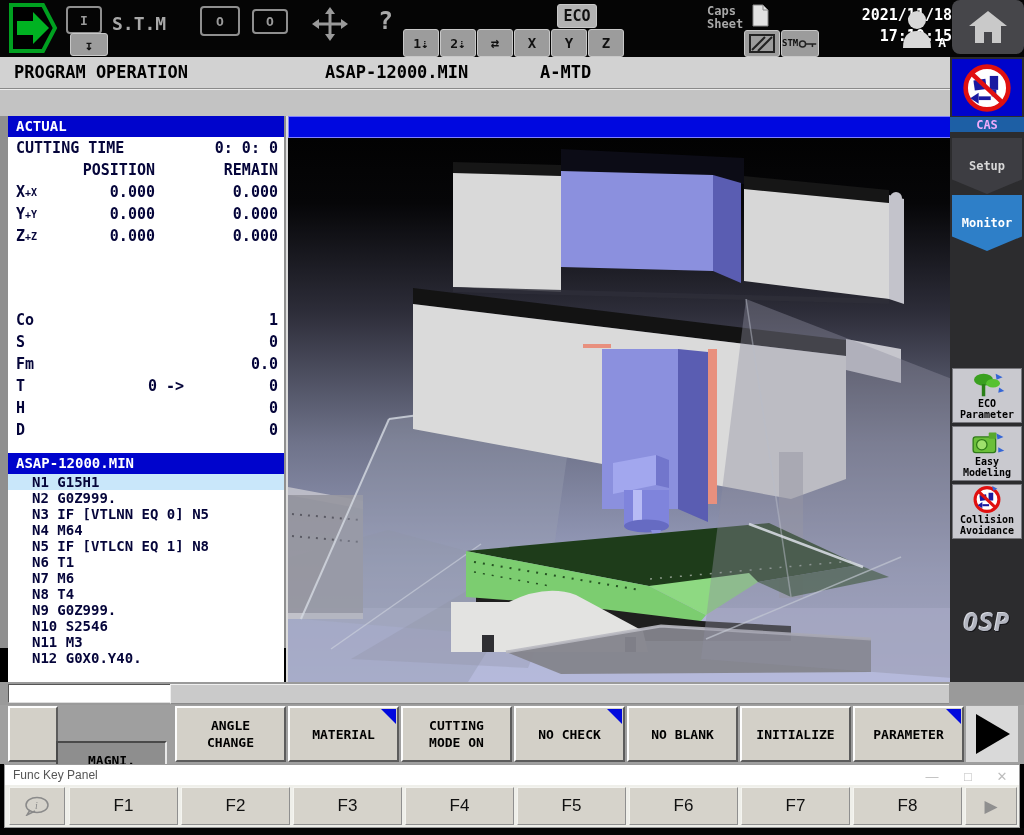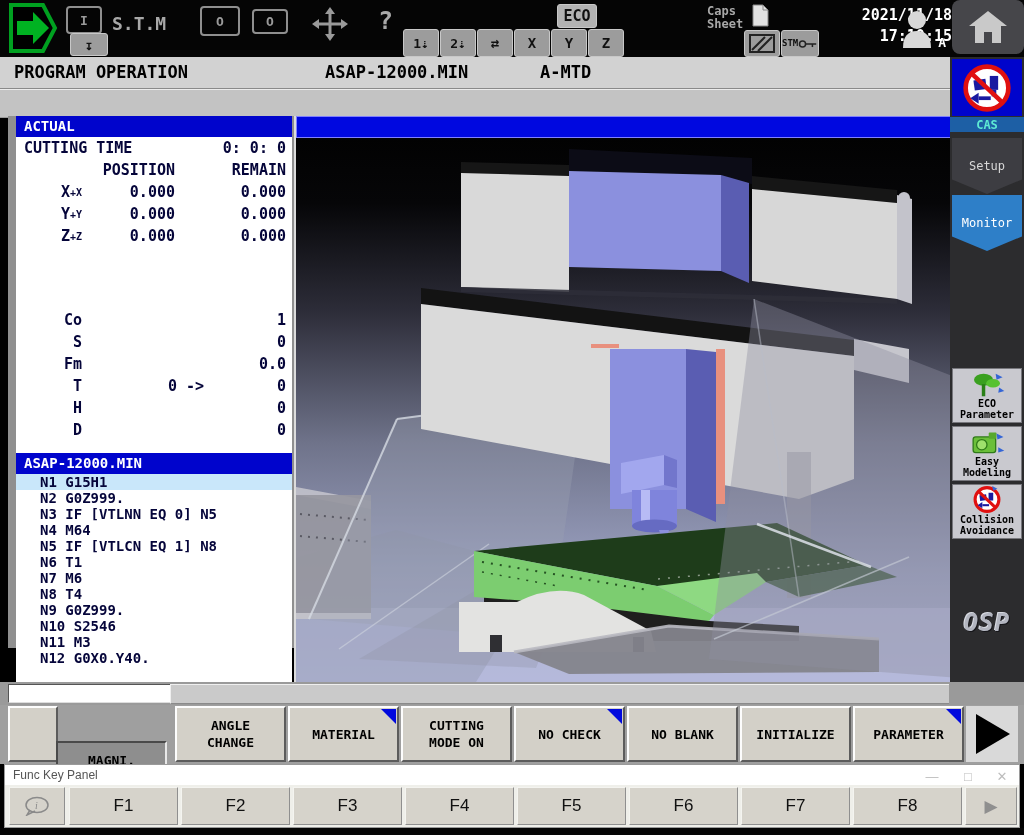--- a/index.html
+++ b/index.html
@@ -15,42 +15,42 @@
            display:flex;align-items:center;justify-content:center;background:transparent;}
   #datetime{color:#fff;font-size:15px;font-weight:bold;text-align:right;line-height:21px;}
   #homebtn{background:#46464a;border-radius:8px;display:flex;align-items:center;justify-content:center;}
   
   #header{position:absolute;left:0;top:57px;width:950px;height:31px;background:#d2d2d2;
           border-bottom:1px solid #8a8a8a;color:#000;font-size:17px;font-weight:bold;}
   #header span{position:absolute;top:5px;}
   #subheader{position:absolute;left:0;top:89px;width:950px;height:27px;background:#c3c3c3;
              border-top:1px solid #ececec;border-bottom:1px solid #9a9a9a;}
   
-  #main{position:absolute;left:8px;top:116px;width:950px;height:532px;background:#8f8f8f;}
+  #main{position:absolute;left:0;top:116px;width:950px;height:532px;background:#8f8f8f;}
   #leftpanel{position:absolute;left:8px;top:0;width:276px;height:566px;background:#fff;
              color:#05053a;font-weight:bold;}
   .bluebar{background:#0004cc;color:#fff;font-size:14px;height:21px;line-height:21px;padding-left:8px;}
   .row{display:flex;height:22px;line-height:22px;font-size:15px;}
-  .c1{width:46px;padding-left:20px;text-align:right;}
+  .c1{width:46px;padding-left:8px;}
   .c2{width:93px;text-align:right;}
   .c3{flex:1;text-align:right;padding-right:6px;}
   .cmid{width:122px;text-align:right;}
   .axsub{font-size:10px;vertical-align:1px;}
   .pline{height:16px;line-height:16px;font-size:14px;padding-left:24px;white-space:pre;}
   .pline.hl{background:#c9e7fa;}
   #viewport{position:absolute;left:286px;top:0;width:664px;height:566px;border-left:2px solid #dcdcdc;}
   #vptitle{height:22px;background:#0008e0;border:1px solid #8080ff;box-sizing:border-box;}
   
   #sidebar{position:absolute;left:950px;top:57px;width:74px;height:625px;background:#2c2c2e;}
   .sb-ico-btn{position:absolute;left:2px;width:70px;background:#c9c9cf;border:1px solid #77777c;
               box-sizing:border-box;display:flex;flex-direction:column;align-items:center;
               justify-content:flex-end;color:#000;font-size:10px;line-height:11px;
               font-weight:bold;text-align:center;padding-bottom:2px;}
   .tab{position:absolute;left:2px;width:70px;height:56px;color:#d8d8d8;font-size:12px;
-       font-weight:normal;display:flex;align-items:center;justify-content:center;
+       font-weight:bold;display:flex;align-items:center;justify-content:center;
        clip-path:polygon(0 0,100% 0,100% 74%,50% 100%,0 74%);}
   #osplogo{position:absolute;left:0;width:74px;text-align:center;font-style:italic;
            font-weight:900;font-size:24px;color:#b2b5bf;letter-spacing:1px;
            text-shadow:1px 1px 0 #16161a, -1px -1px 0 #d8dbe2;}
   
   #inputrow{position:absolute;left:0;top:682px;width:1024px;height:23px;background:#9a9a9a;}
   #inputbox{position:absolute;left:8px;top:2px;width:156px;height:17px;background:#fff;
             border:1px solid #555;border-right-color:#ddd;border-bottom-color:#ddd;
             font-family:"DejaVu Sans Mono",monospace;font-size:13px;padding:0 3px;}
   #graybar{position:absolute;left:170px;top:2px;width:778px;height:18px;background:#cacaca;
@@ -331,21 +331,21 @@
       <svg width="52" height="52" viewBox="0 0 56 56">
         <circle cx="28" cy="28" r="23" fill="#fff" stroke="#e01010" stroke-width="5"></circle>
         <rect x="14" y="19" width="13" height="11" fill="#1a1aa0" transform="rotate(-8 20 24)"></rect>
         <rect x="31" y="15" width="9" height="15" fill="#1a1aa0"></rect>
         <rect x="33" y="30" width="5" height="7" fill="#1a1aa0"></rect>
         <polygon points="10,39 19,33 19,45" fill="#1a1aa0"></polygon>
         <rect x="19" y="37" width="13" height="4" fill="#1a1aa0"></rect>
         <line x1="11" y1="12" x2="45" y2="44" stroke="#e01010" stroke-width="5"></line>
       </svg>
     </div>
-    <div style="position:absolute;left:0;top:60px;width:74px;height:15px;background:#1d5fa5;color:#5eead4;font-size:12px;font-weight:bold;text-align:center;line-height:17px;">CAS</div>
+    <div style="position:absolute;left:0;top:60px;width:74px;height:15px;background:#1d5fa5;color:#f0abfc;font-size:12px;font-weight:bold;text-align:center;line-height:17px;">CAS</div>
     <div class="tab" style="top:81px;background:#3d3d42;">Setup</div>
     <div class="tab" style="top:138px;background:#2e7fc8;color:#fff;">Monitor</div>
 
     <div class="sb-ico-btn" style="top:311px;height:55px;">
       <svg width="36" height="26" viewBox="0 0 40 30">
         <ellipse cx="16" cy="9" rx="11" ry="7" fill="#3aa020"></ellipse>
         <ellipse cx="27" cy="13" rx="8" ry="5" fill="#57c231"></ellipse>
         <rect x="14" y="14" width="4" height="14" fill="#2a8018"></rect>
         <polygon points="30,2 38,6 31,9" fill="#3465d6"></polygon>
         <polygon points="34,18 40,22 33,24" fill="#3465d6"></polygon>

